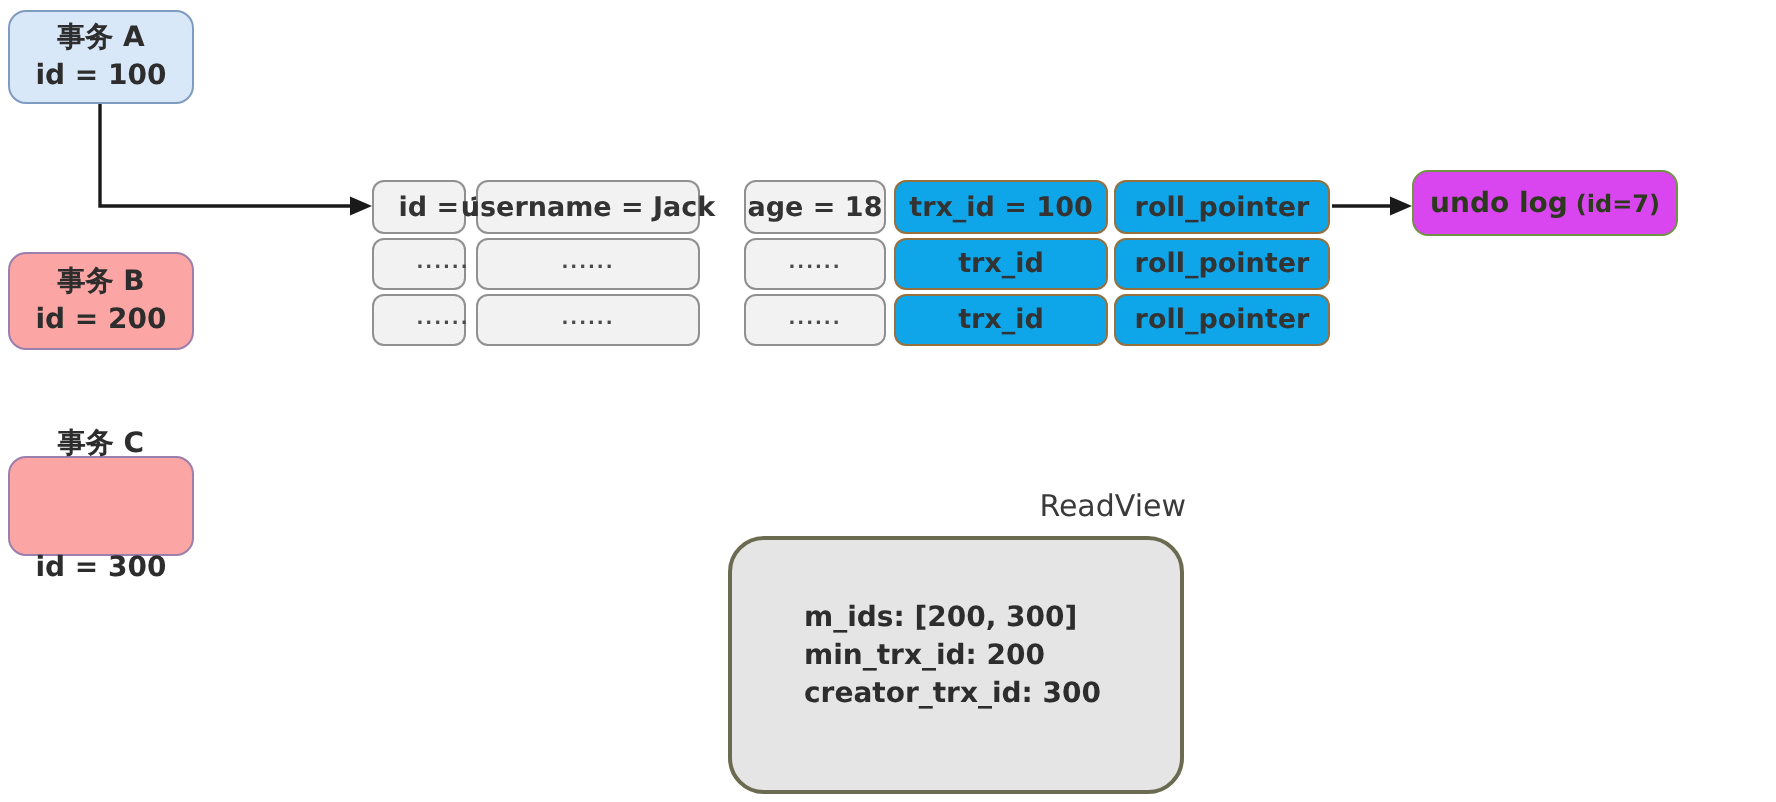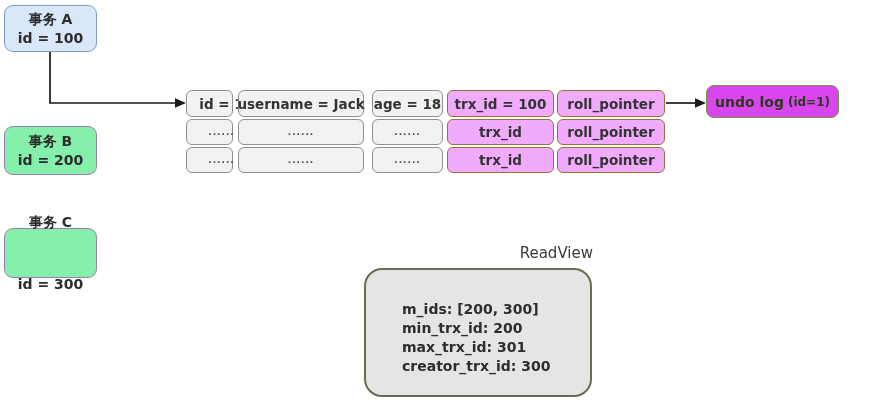--- a/index.html
+++ b/index.html
@@ -26,46 +26,46 @@
     display: flex;
     flex-direction: column;
     align-items: center;
     justify-content: center;
     font-size: 14px;
     font-weight: 600;
     line-height: 1.32;
     text-align: center;
   }
   .txbox.blue   { background: #d9e8f8; border: 1.6px solid #7e9cc0; }
-  .txbox.purple { background: #86efac; border: 1.6px solid #9b7fad; }
+  .txbox.purple { background: #fca5a5; border: 1.6px solid #9b7fad; }
   #tx-a { left: 4px;  top: 5px;   width: 93px; height: 47px; }
   #tx-b { left: 4px;  top: 126px; width: 93px; height: 49px; }
   #tx-c { left: 4px;  top: 228px; width: 93px; height: 50px; gap: 44px; }
 
   
   .cell {
     position: absolute;
     box-sizing: border-box;
     border-radius: 6px;
     display: flex;
     align-items: center;
     justify-content: center;
     font-size: 13.5px;
     font-weight: 600;
     color: #333333;
     white-space: nowrap;
   }
   .cell.gray   { background: #f2f2f2; border: 1.4px solid #909090; }
-  .cell.orange { background: #f0abfc; border: 1.6px solid #97713d; }
+  .cell.orange { background: #0ea5e9; border: 1.6px solid #97713d; }
   .cell.dots   { font-size: 9px; letter-spacing: 1px; color: #4a4a4a; }
   .r0 { top: 90px;  height: 27px; }
   .r1 { top: 119px; height: 26px; }
   .r2 { top: 147px; height: 26px; }
   .c0 { left: 186px; width: 47px; padding-left: 24px;  }
-  .c1 { left: 238px; width: 126px; }
+  .c1 { left: 238px; width: 112px; }
   .c2 { left: 372px; width: 71px;  }
   .c3 { left: 447px; width: 107px; }
   .c4 { left: 557px; width: 108px; }
 
   
   .undo {
     position: absolute;
     left: 706px; top: 85px;
     width: 133px; height: 33px;
     box-sizing: border-box;
@@ -149,26 +149,25 @@
   <div class="cell orange r1 c4">roll_pointer</div>
 
   <div class="cell gray dots r2 c0">......</div>
   <div class="cell gray dots r2 c1">......</div>
   <div class="cell gray dots r2 c2">......</div>
   <div class="cell orange r2 c3">trx_id</div>
   <div class="cell orange r2 c4">roll_pointer</div>
 
   <div class="undo">
     <span>undo log</span>
-    <span class="suffix">(id=1)</span>
+    <span class="suffix">(id=7)</span>
   </div>
 
   <div class="rv-title">ReadView</div>
   <div class="rv-box">
     <div class="rv-fields">
       <div>m_ids: [200, 300]</div>
       <div>min_trx_id: 200</div>
-      <div>max_trx_id: 301</div>
       <div>creator_trx_id: 300</div>
     </div>
   </div>
 
 </div>
 
 </body></html>

